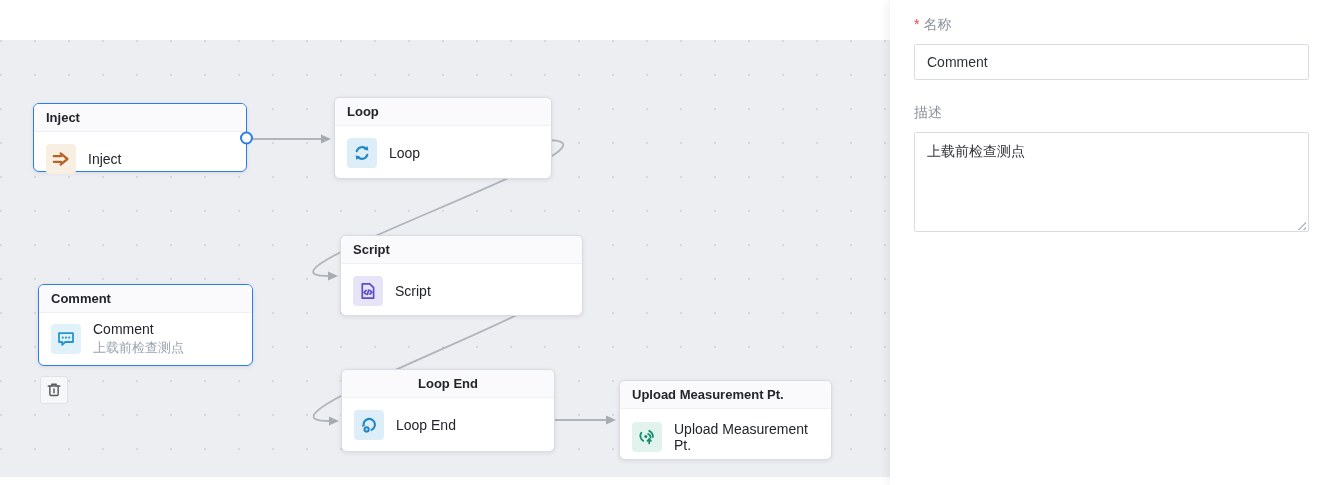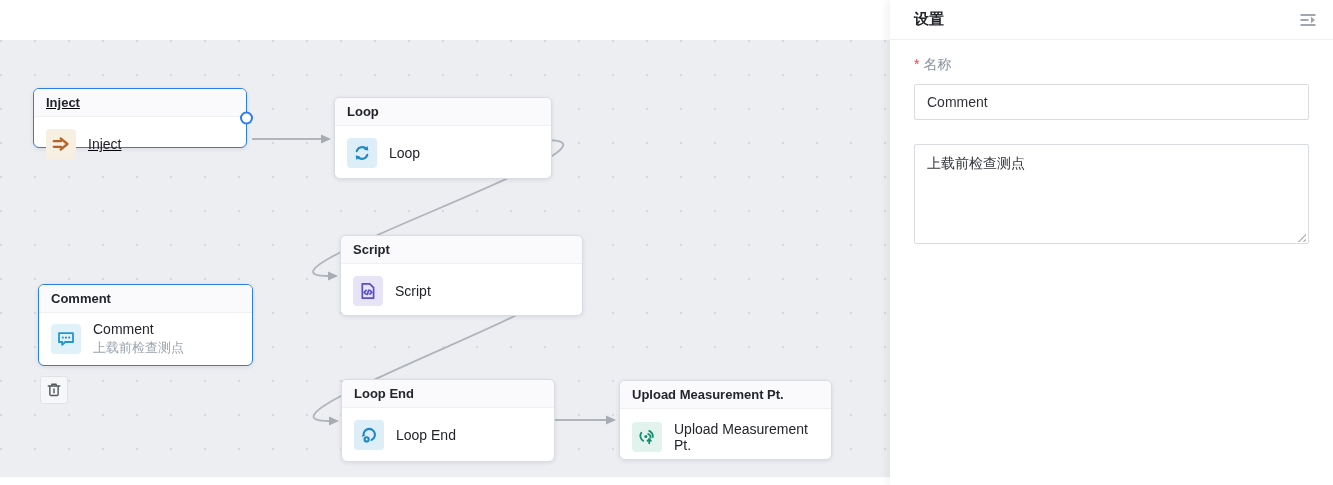--- a/index.html
+++ b/index.html
@@ -23,26 +23,26 @@
   .ic-inject{background:#f7efe2;}
   .ic-loop,.ic-loopend{background:#ddeef9;}
   .ic-script{background:#e7e4f8;}
   .ic-comment{background:#e0f1fa;}
   .ic-upload{background:#e2f3ed;}
   .node-label{font-size:14px;font-weight:500;color:#22252b;}
   .node-sub{font-size:13px;color:#9aa3ad;margin-top:2px;}
   .port{position:absolute;right:-7px;top:50%;transform:translateY(-50%);width:9px;height:9px;
         background:#fff;border:2px solid #2b7de9;border-radius:50%;}
 
-  #n-inject{left:33px;top:88px;width:214px;height:60px;text-decoration:underline;}
+  #n-inject{left:33px;top:103px;width:214px;height:69px;}
   #n-loop{left:334px;top:97px;width:218px;height:82px;}
   #n-script{left:340px;top:235px;width:243px;height:81px;}
   #n-comment{left:38px;top:284px;width:215px;height:82px;}
   #n-comment .node-body{padding:8px 12px;}
-  #n-loopend{left:341px;top:379px;width:214px;height:83px;}
+  #n-loopend{left:341px;top:369px;width:214px;height:83px;text-align:center;}
   #n-upload{left:619px;top:380px;width:213px;height:80px;}
 
   .trash-btn{position:absolute;left:40px;top:376px;width:28px;height:28px;background:#f6f7f8;
         border:1px solid #e0e2e6;border-radius:3px;display:flex;align-items:center;justify-content:center;
         padding:0;cursor:pointer;}
 
   
   .panel{position:absolute;left:890px;top:0;width:443px;height:485px;background:#ffffff;
         box-shadow:-3px 0 8px rgba(0,0,0,.06);box-sizing:border-box;}
   .panel-header{height:40px;display:flex;align-items:center;justify-content:space-between;
@@ -198,41 +198,31 @@
             <path d="M7.6 5.4 V3.6 H12.4 V5.4"></path>
             <path d="M5.4 5.8 V14.8 A1.4 1.4 0 0 0 6.8 16.2 H13.2 A1.4 1.4 0 0 0 14.6 14.8 V5.8"></path>
             <path d="M10 8.8 V13"></path>
           </g>
         </svg>
       </span>
     </button>
   </div>
 
   <aside class="panel">
-    <div class="panel-header">
-      <span class="panel-title">设置</span>
-      <span class="collapse">
-        <svg width="18" height="18" viewBox="0 0 18 18">
-          <g stroke="#9da3ab" stroke-width="1.9">
-            <path d="M1.5 4 H16.5"></path>
-              <path d="M1.5 9 H9.5"></path>
-              <path d="M1.5 14 H16.5"></path>
-          </g>
-          <path d="M12 5.8 L16 9 L12 12.2 Z" fill="#9da3ab"></path>
-        </svg>
-      </span>
-    </div>
     <div class="panel-body">
       <div class="field">
         <div class="field-label">
           <span class="req">*</span><span>名称</span>
         </div>
         <input class="text-input" type="text" value="Comment" style="">
       </div>
       <div class="field">
+        <div class="field-label">
+          <span>描述</span>
+        </div>
         <div class="textarea-wrap">
           <textarea class="desc-textarea" style="">上载前检查测点</textarea>
           <span class="resize-grip"></span>
         </div>
       </div>
     </div>
   </aside>
 
 </div>
 

